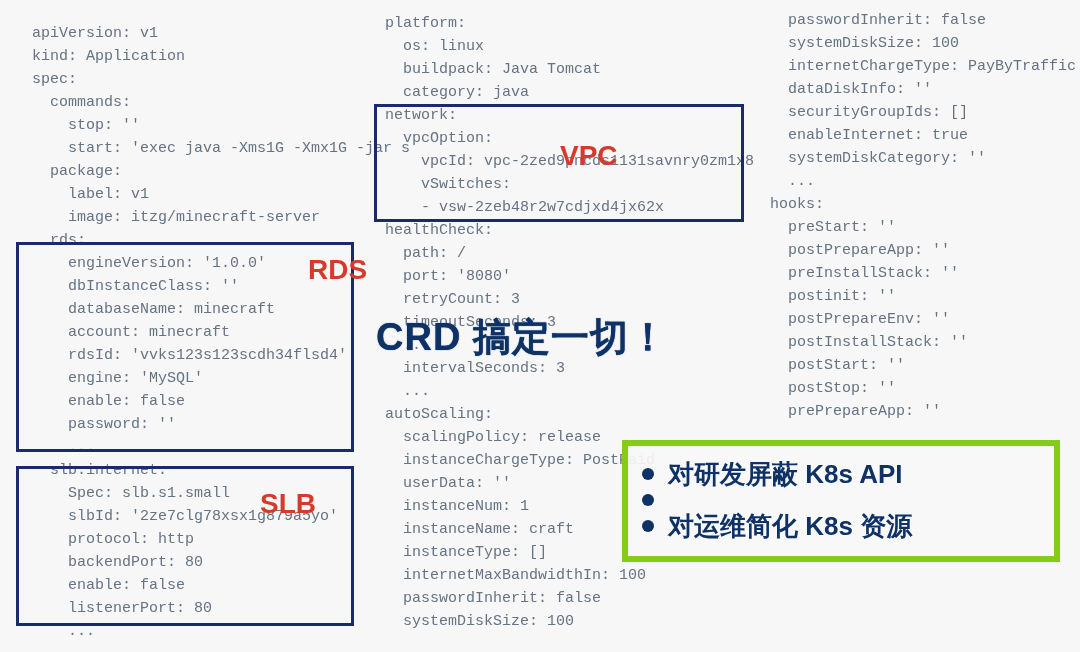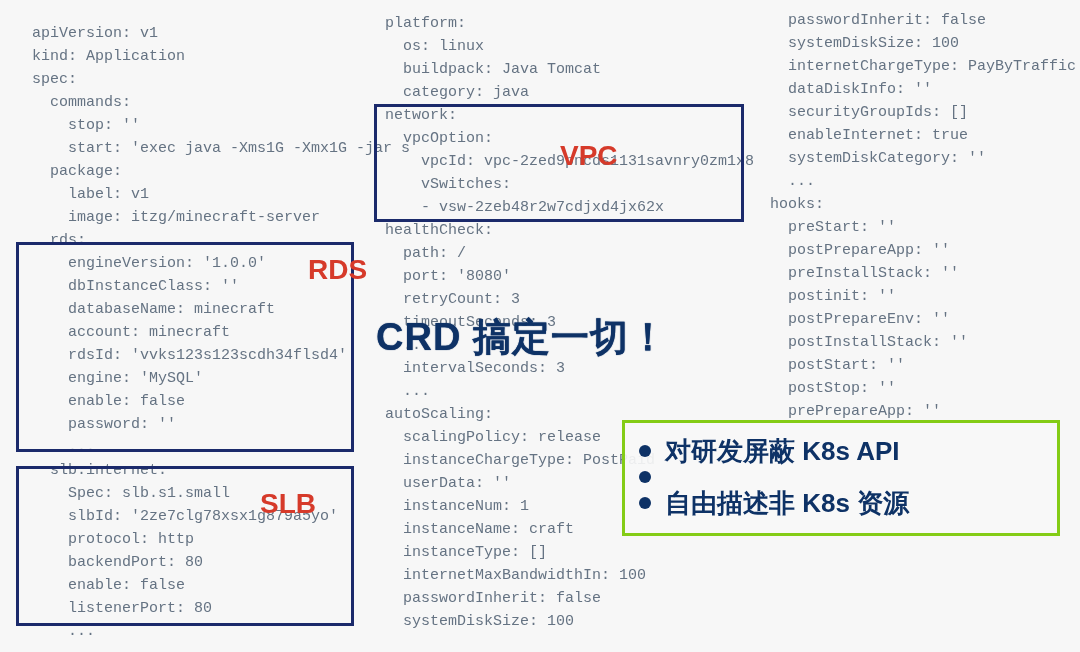--- a/index.html
+++ b/index.html
@@ -53,23 +53,23 @@
     font-family: "Microsoft YaHei", Arial, sans-serif;
     font-weight: 800;
     font-size: 38px;
     color: #0e3266;
     letter-spacing: 1px;
     text-shadow: 0 0 1px #0e3266;
   }
 
   .bullets {
     position: absolute;
-    left: 622px; top: 420px;
+    left: 622px; top: 440px;
     width: 438px;
-    border: 3px solid #84cc16;
+    border: 6px solid #84cc16;
     background: rgba(247,247,247,0.92);
     padding: 8px 14px 10px 14px;
     font-family: "Microsoft YaHei", Arial, sans-serif;
   }
   .bullets .row {
     display: flex;
     align-items: center;
     font-weight: 800;
     color: #0e3266;
     font-size: 26px;
@@ -106,15 +106,15 @@
 <div class="bullets">
   <div class="row">
     <span class="dot"></span>
     <span>对研发屏蔽 K8s API</span>
   </div>
   <div class="row">
     <span class="dot"></span>
   </div>
   <div class="row">
     <span class="dot"></span>
-    <span>自由描述非 K8s 资源</span>
+    <span>对运维简化 K8s 资源</span>
   </div>
 </div>
 
 </body></html>

